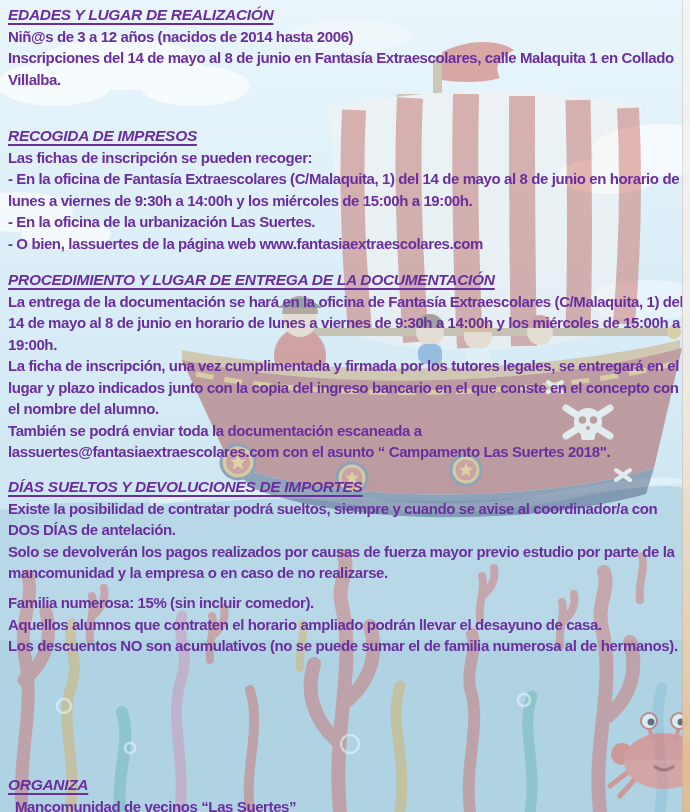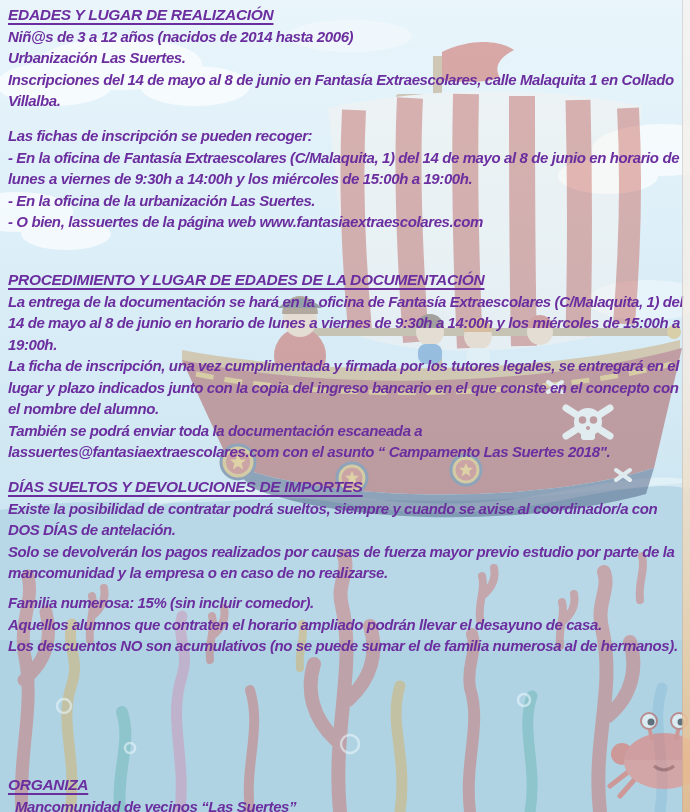--- a/index.html
+++ b/index.html
@@ -16,21 +16,21 @@
     border-left:1px solid rgba(160,150,160,.35);opacity:.85;
   }
   .content{position:absolute;inset:0;z-index:1;border-radius:26px;}
   .sec{position:absolute;left:8px;width:676px;color:#6B2E9F;}
   .sec h2{
     margin:0;font-size:15.5px;line-height:21.5px;font-weight:700;font-style:italic;
     letter-spacing:-.3px;
     text-decoration:underline;text-decoration-thickness:1.5px;text-underline-offset:3px;
   }
   .sec p{
-    margin:0;font-size:15px;line-height:21.5px;font-weight:700;font-style:italic;
+    margin:0;font-size:15px;line-height:21.5px;font-weight:700;
     letter-spacing:-.4px;
   }
   .sec p.indent{padding-left:7px;}
 </style>
 </head>
 <body>
 
 <svg class="bg" width="690" height="812" viewBox="0 0 690 812" aria-hidden="true">
 
   <g fill="#ffffff" opacity="0.65">
@@ -160,33 +160,33 @@
   </g>
 </svg>
 
 <div class="edge-strip"></div>
 
 <div class="content">
 
   <section class="sec" style="top:4px">
     <h2>EDADES Y LUGAR DE REALIZACIÓN</h2>
     <p>Niñ@s de 3 a 12 años (nacidos de 2014 hasta 2006)</p>
-    <p>Urbanización Las Suertes.</p>
     <p>Inscripciones del 14 de mayo al 8 de junio en Fantasía Extraescolares, calle Malaquita 1 en Collado Villalba.</p>
   </section>
 
   <section class="sec" style="top:125px">
+    <h2>RECOGIDA DE IMPRESOS</h2>
     <p>Las fichas de inscripción se pueden recoger:</p>
     <p>- En la oficina de Fantasía Extraescolares (C/Malaquita, 1) del 14 de mayo al 8 de junio en horario de lunes a viernes de 9:30h a 14:00h y los miércoles de 15:00h a 19:00h.</p>
     <p>- En la oficina de la urbanización Las Suertes.</p>
     <p>- O bien, lassuertes de la página web www.fantasiaextraescolares.com</p>
   </section>
 
   <section class="sec" style="top:269px">
-    <h2>PROCEDIMIENTO Y LUGAR DE EDADES DE LA DOCUMENTACIÓN</h2>
+    <h2>PROCEDIMIENTO Y LUGAR DE ENTREGA DE LA DOCUMENTACIÓN</h2>
     <p>La entrega de la documentación se hará en la oficina de Fantasía Extraescolares (C/Malaquita, 1) del 14 de mayo al 8 de junio en horario de lunes a viernes de 9:30h a 14:00h y los miércoles de 15:00h a 19:00h.</p>
     <p>La ficha de inscripción, una vez cumplimentada y firmada por los tutores legales, se entregará en el lugar y plazo indicados junto con la copia del ingreso bancario en el que conste en el concepto con el nombre del alumno.</p>
     <p>También se podrá enviar toda la documentación escaneada a lassuertes@fantasiaextraescolares.com con el asunto “ Campamento Las Suertes 2018".</p>
   </section>
 
   <section class="sec" style="top:476px">
     <h2>DÍAS SUELTOS Y DEVOLUCIONES DE IMPORTES</h2>
     <p>Existe la posibilidad de contratar podrá sueltos, siempre y cuando se avise al coordinador/a con DOS DÍAS de antelación.</p>
     <p>Solo se devolverán los pagos realizados por causas de fuerza mayor previo estudio por parte de la mancomunidad y la empresa o en caso de no realizarse.</p>
   </section>

